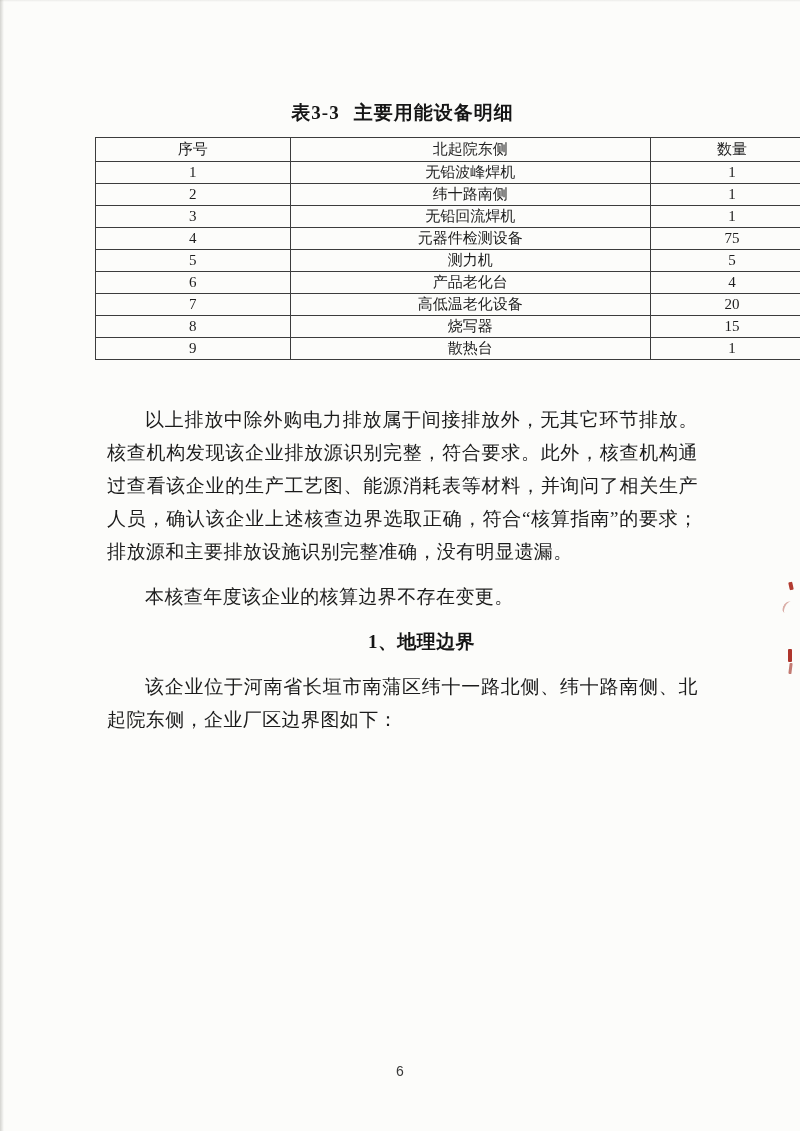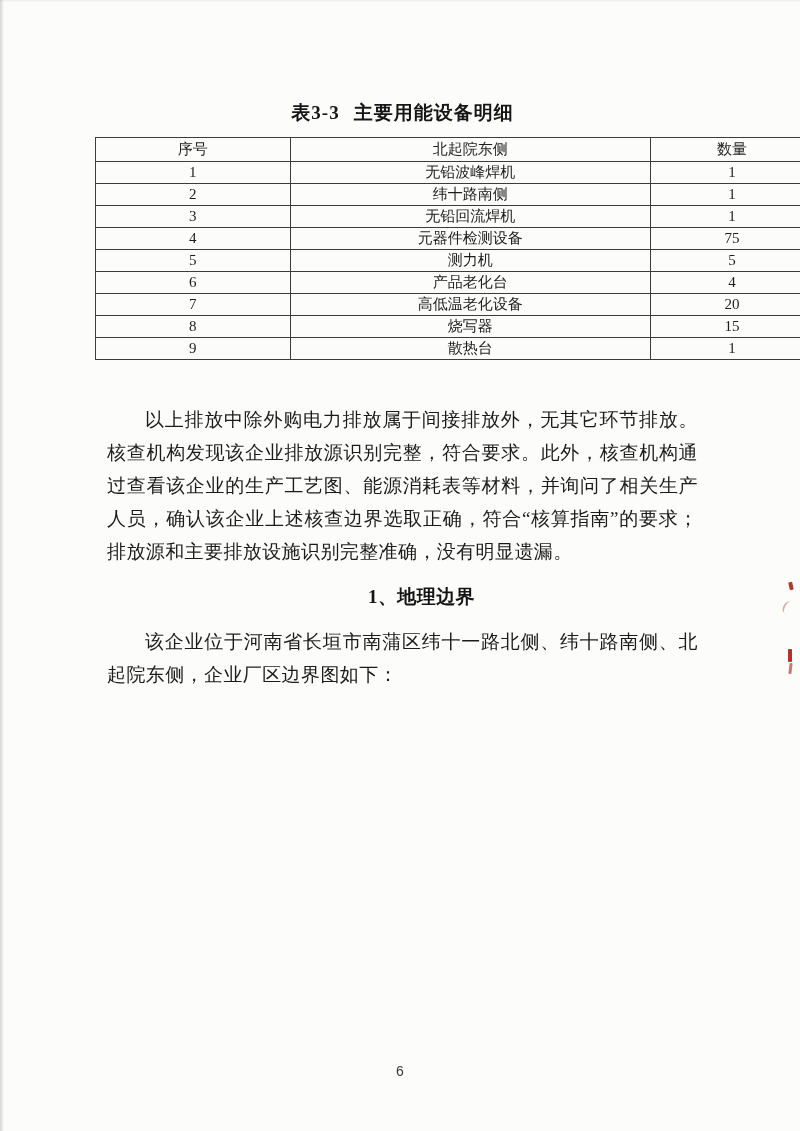--- a/index.html
+++ b/index.html
@@ -196,20 +196,21 @@
         <tr>
           <td>9</td>
           <td>散热台</td>
           <td>1</td>
         </tr>
       </tbody>
     </table>
 
     <div class="body-text">
       <p>以上排放中除外购电力排放属于间接排放外，无其它环节排放。核查机构发现该企业排放源识别完整，符合要求。此外，核查机构通过查看该企业的生产工艺图、能源消耗表等材料，并询问了相关生产人员，确认该企业上述核查边界选取正确，符合“核算指南”的要求；排放源和主要排放设施识别完整准确，没有明显遗漏。</p>
+      <p>本核查年度该企业的核算边界不存在变更。</p>
       <p class="heading">1、地理边界</p>
       <p>该企业位于河南省长垣市南蒲区纬十一路北侧、纬十路南侧、北起院东侧，企业厂区边界图如下：</p>
     </div>
 
   </div>
 
   <div class="ink-mark ink-a"></div>
   <div class="ink-mark ink-b"></div>
   <div class="ink-mark ink-c"></div>
   <div class="ink-mark ink-d"></div>

